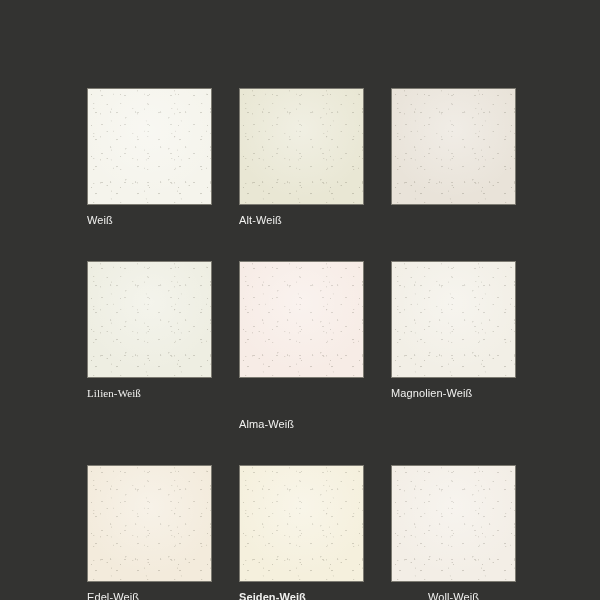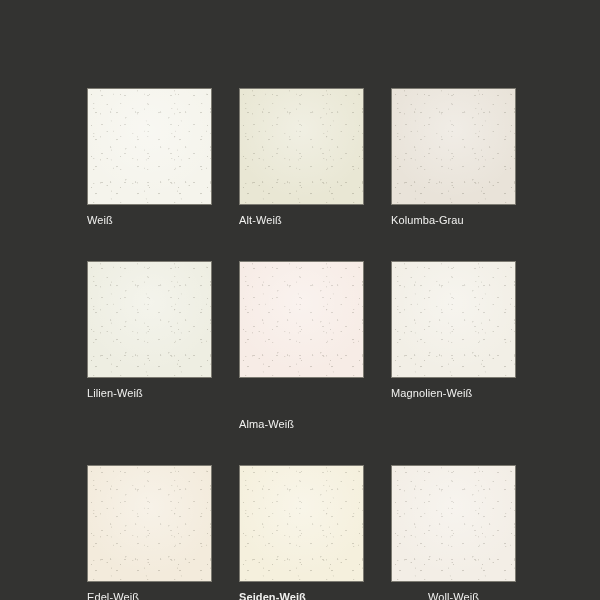--- a/index.html
+++ b/index.html
@@ -102,26 +102,25 @@
       <div class="swatch-label" style="color: rgb(242, 242, 240);">Weiß</div>
     </div>
 
     <div class="swatch-cell">
       <div class="swatch-chip" style="background-color: rgb(233, 231, 212); border-color: rgb(125, 123, 114);"></div>
       <div class="swatch-label" style="color: rgb(242, 242, 240);">Alt-Weiß</div>
     </div>
 
     <div class="swatch-cell">
       <div class="swatch-chip" style="background-color: rgb(233, 227, 217); border-color: rgb(125, 123, 114);"></div>
-      <div class="swatch-label" style="color: rgb(242, 242, 240);">Kolumba-Grau</div>
     </div>
 
     <div class="swatch-cell">
       <div class="swatch-chip" style="background-color: rgb(238, 238, 226); border-color: rgb(125, 123, 114);"></div>
-      <div class="swatch-label" style="color: rgb(242, 242, 240);">Lilien-Weiß</div>
+      <div class="swatch-label" style="color: rgb(242, 242, 240); font-family: Liberation Serif, serif;">Lilien-Weiß</div>
     </div>
 
     <div class="swatch-cell">
       <div class="swatch-chip" style="background-color: rgb(247, 236, 230); border-color: rgb(125, 123, 114);"></div>
       <div class="swatch-label" style="color: rgb(242, 242, 240); margin-top: 40px;">Alma-Weiß</div>
     </div>
 
     <div class="swatch-cell">
       <div class="swatch-chip" style="background-color: rgb(242, 239, 230); border-color: rgb(125, 123, 114);"></div>
       <div class="swatch-label" style="color: rgb(242, 242, 240);">Magnolien-Weiß</div>

